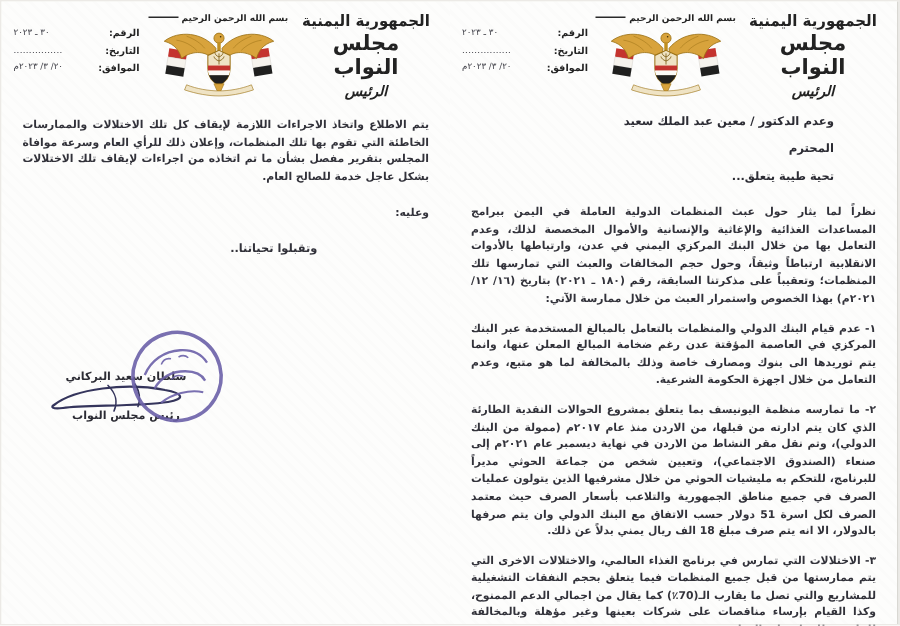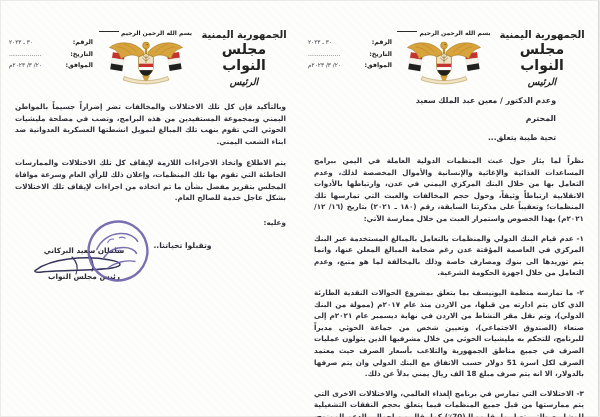--- a/index.html
+++ b/index.html
@@ -7,21 +7,21 @@
   .spread { display:flex; width:600px; height:417px; background:#fbfbf9; border:1px solid #eceae6; }
   .page {
     position:relative; width:300px; height:415px; direction:rtl;
     background:#fdfdfc;
     background-image:repeating-linear-gradient(45deg, rgba(0,0,0,.006) 0 2px, transparent 2px 6px);
     font-family:"DejaVu Sans", sans-serif; color:#32323a;
   }
   .page--right { border-right:1px solid #d9d8d3; }
 
   
-  .letterhead { display:flex; justify-content:space-between; align-items:flex-start; padding:8px 10px 0 8px; height:66px;margin-top:20px; }
+  .letterhead { display:flex; justify-content:space-between; align-items:flex-start; padding:8px 10px 0 8px; height:66px; }
   .lh-titles { width:92px; text-align:center; font-weight:bold; color:#222; }
   .lh-t1 { font-size:10px; transform:scaleY(1.05); letter-spacing:-.3px; }
   .lh-t2 { font-size:14px; margin-top:1px; letter-spacing:-.2px; }
   .lh-t3 { font-size:9.5px; margin-top:3px;font-style:italic; }
   .lh-emblem { width:100px; text-align:center; }
   .bismillah { display:flex; justify-content:center; align-items:center; gap:2px; font-size:6px; font-weight:bold; color:#222; white-space:nowrap; }
   .bsm-tail { display:inline-block; width:20px; height:1px; background:#2a2a2a; margin-top:-3px; }
   .emblem-svg { width:88px; height:50px; display:block; margin:0 auto; }
   .lh-refs { width:84px; padding-top:9px; font-size:6px; }
   .ref-row { display:flex; justify-content:space-between; align-items:center; margin-bottom:3.5px; }
@@ -106,21 +106,20 @@
           <span class="ref-value">................</span>
         </div>
         <div class="ref-row">
           <span class="ref-label">الموافق:</span>
           <span class="ref-value">٢٠/ ٣/ ٢٠٢٣م</span>
         </div>
       </div>
     </header>
 
     <div class="body">
-      <p class="para" style="margin-top:14px">وبالتأكيد فإن كل تلك الاختلالات والمخالفات تضر إضراراً جسيماً بالمواطن اليمني وبمجموعة المستفيدين من هذه البرامج، وتصب في مصلحة مليشيات الحوثي التي تقوم بنهب تلك المبالغ لتمويل انشطتها العسكرية العدوانية ضد ابناء الشعب اليمني.</p>
       <p class="para" style="margin-top:10px">يتم الاطلاع واتخاذ الاجراءات اللازمة لإيقاف كل تلك الاختلالات والممارسات الخاطئة التي تقوم بها تلك المنظمات، وإعلان ذلك للرأي العام وسرعة موافاة المجلس بتقرير مفصل بشأن ما تم اتخاذه من اجراءات لإيقاف تلك الاختلالات بشكل عاجل خدمة للصالح العام.</p>
       <p class="para" style="margin-top:13px">وعليه:</p>
       <p class="closing">وتقبلوا تحياتنا..</p>
     </div>
 
     <div class="sig-block">
       <div class="sig-name">سلطان سعيد البركاني</div>
       <svg class="sig-ink" viewBox="0 0 100 26">
         <path d="M4,17 C18,6 52,2 78,7 C90,9 92,13 80,15 C60,18 24,17 10,19 C2,20 2,18 4,17" fill="none" stroke="#35355c" stroke-width="1.5" stroke-linecap="round"></path>
         <path d="M40,4 C45,9 47,14 44,21 M58,3 C61,8 62,13 60,18" fill="none" stroke="#35355c" stroke-width="1.1" stroke-linecap="round"></path>

